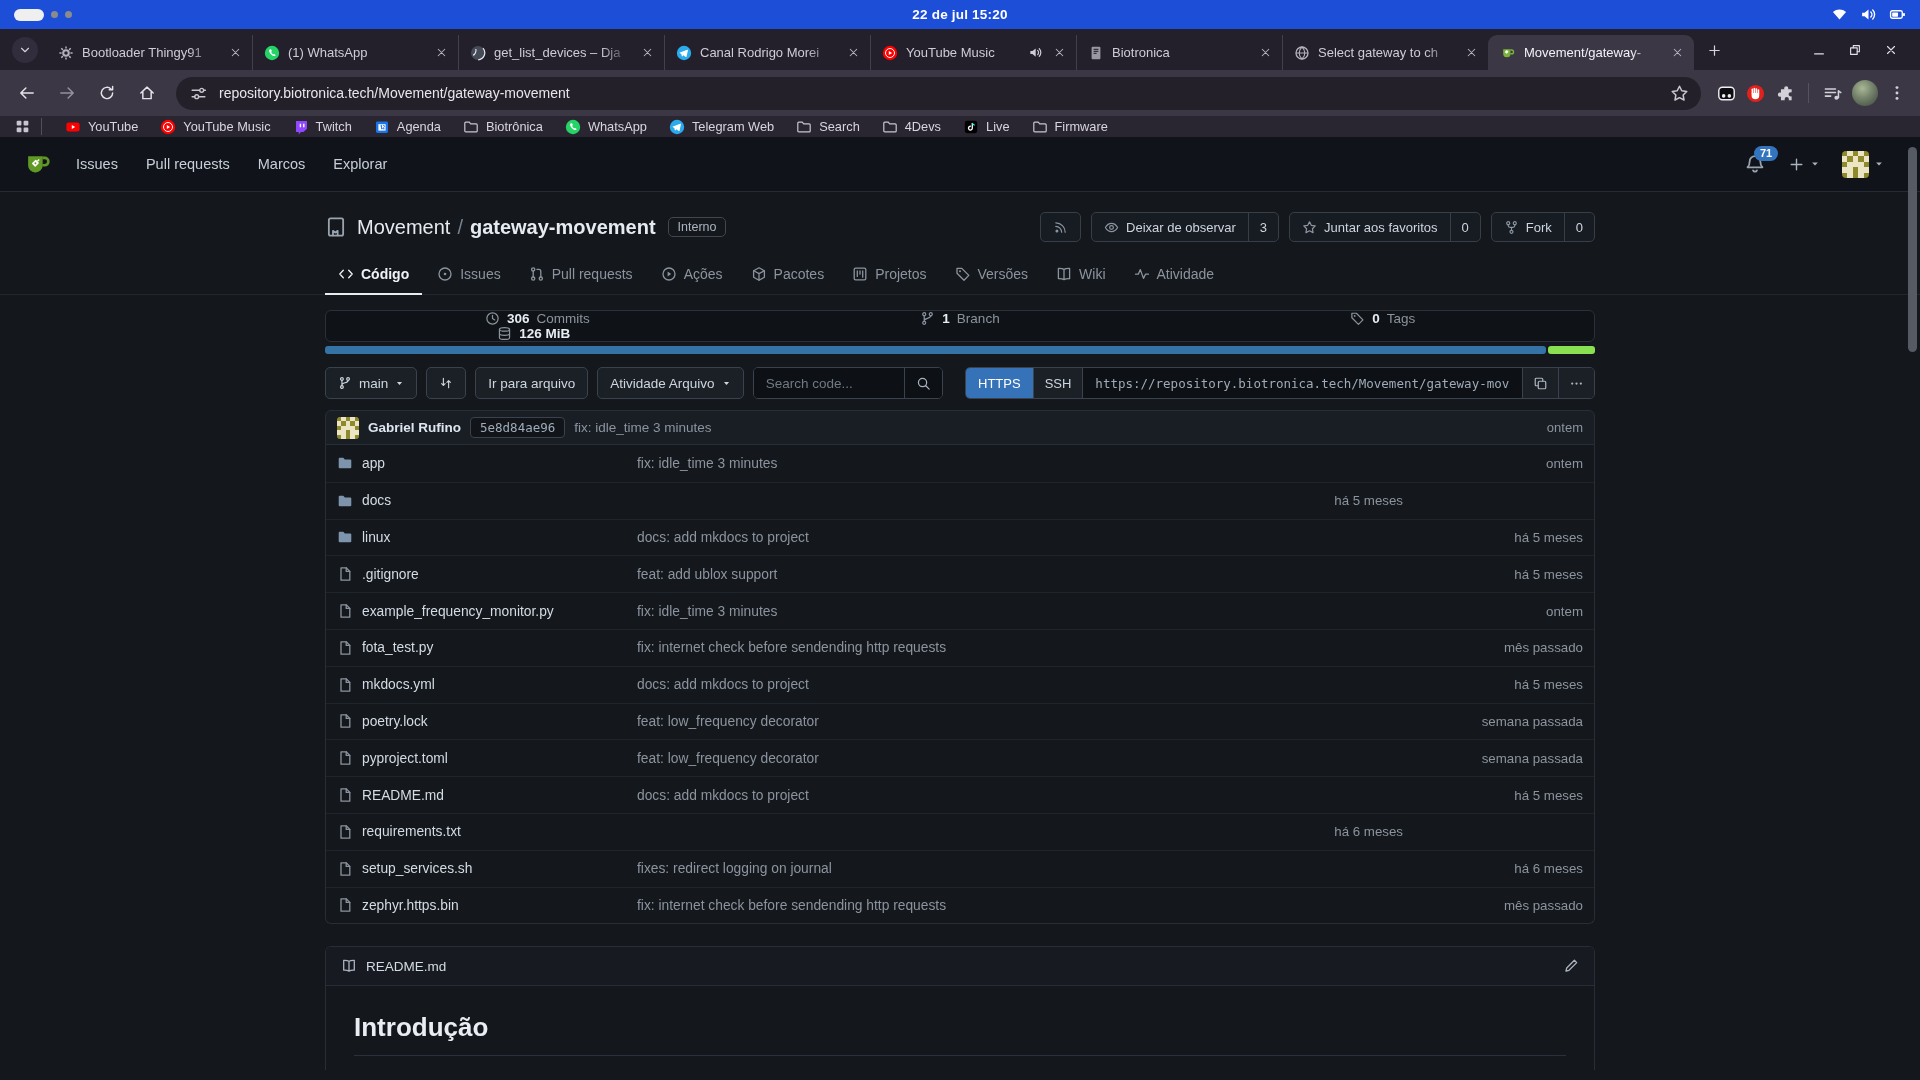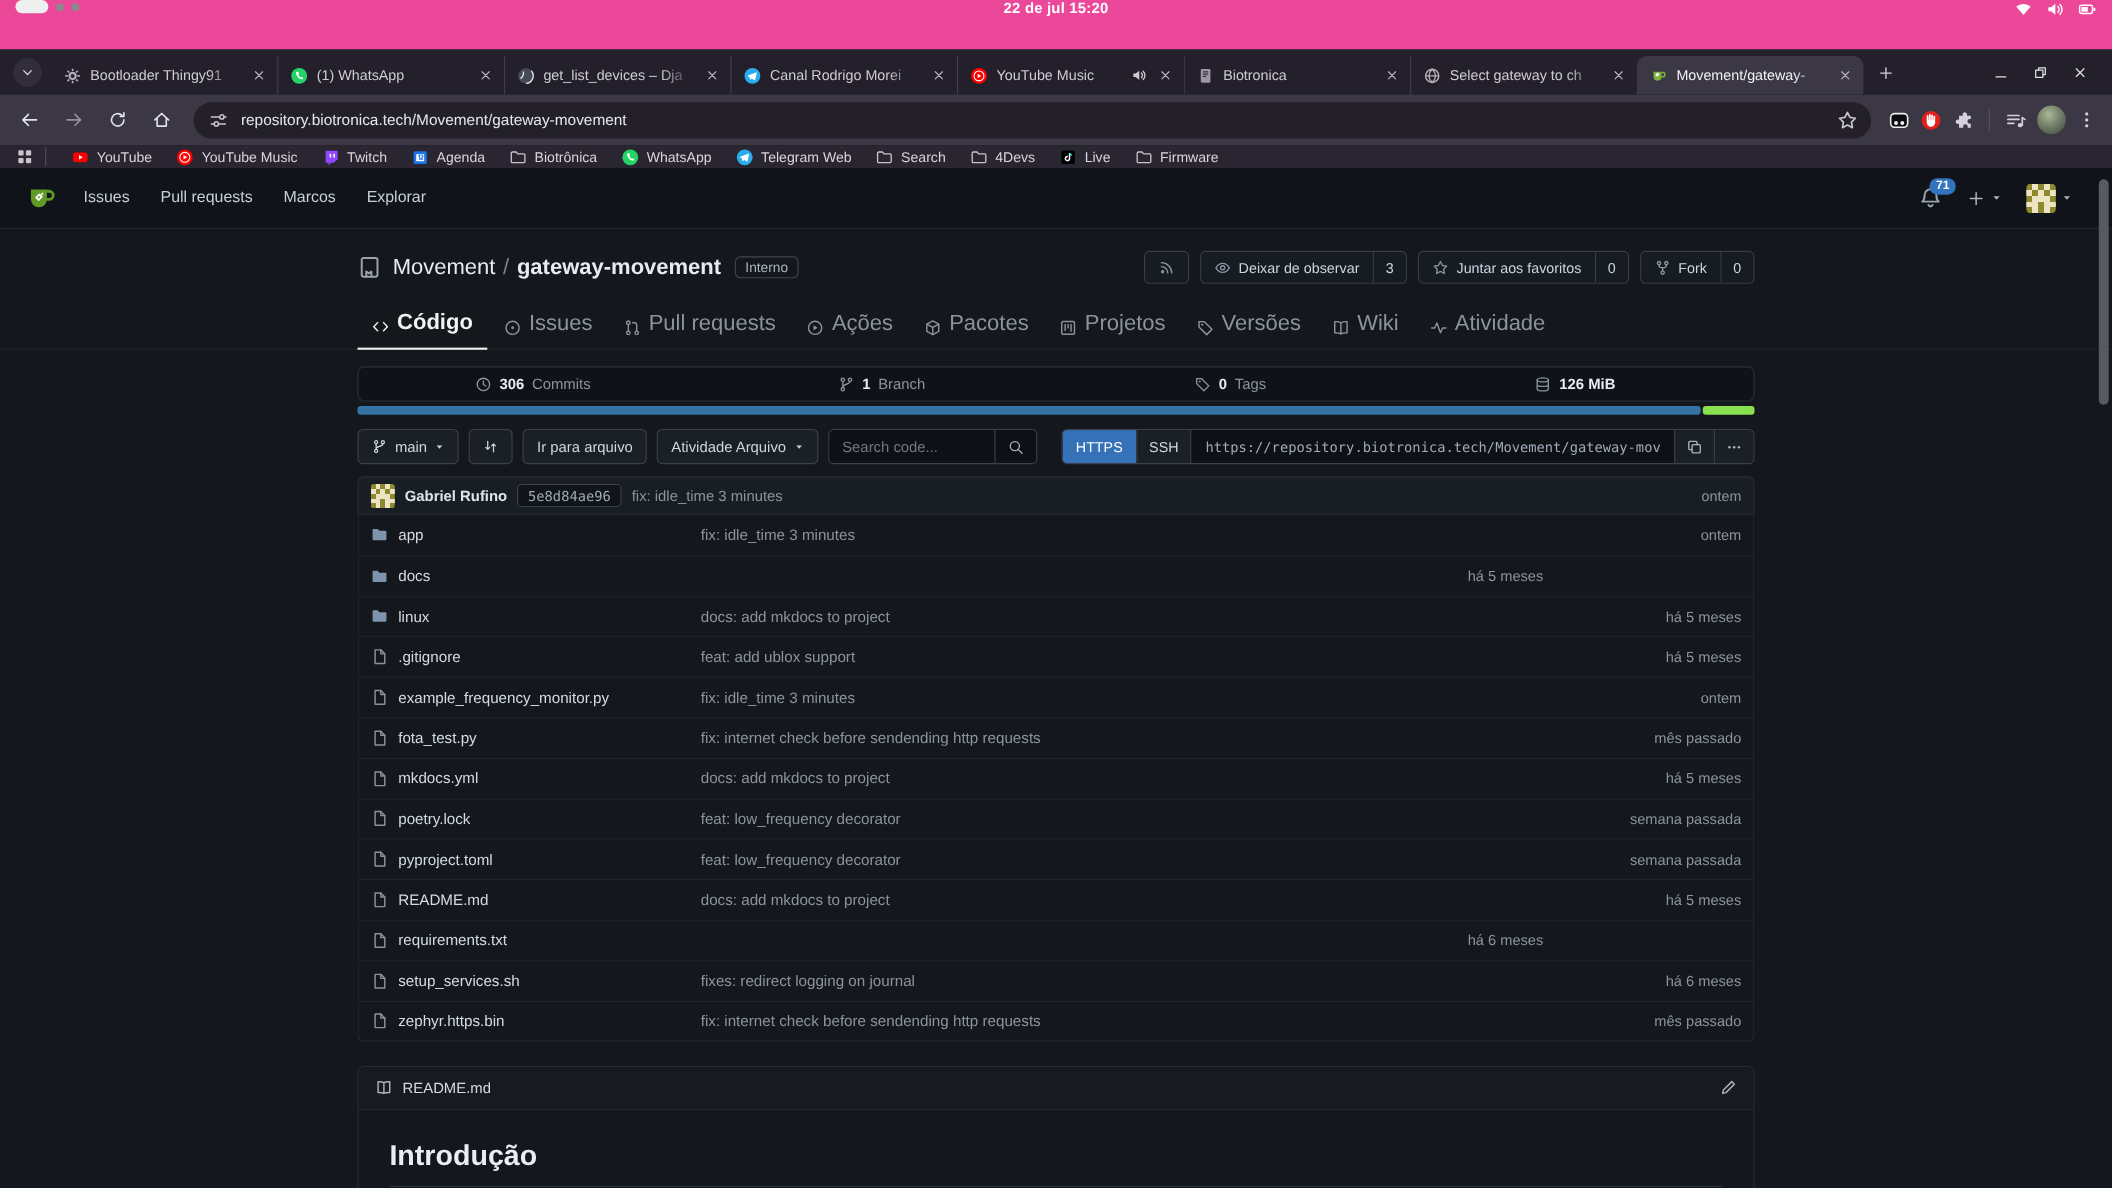--- a/index.html
+++ b/index.html
@@ -3,21 +3,21 @@
 <meta charset="utf-8">
 <style>
   *{box-sizing:border-box;margin:0;padding:0}
   html,body{width:1920px;height:1080px;overflow:hidden;background:#14171c;
     font-family:"Liberation Sans","DejaVu Sans",sans-serif;-webkit-font-smoothing:antialiased}
   svg{display:block}
   .ico{display:inline-flex;align-items:center;justify-content:center;flex:none}
   .ico svg{width:100%;height:100%}
 
   
-  .system-bar{height:45px;background:#ec4899;display:flex;align-items:flex-start;padding:0 14px;color:#fff}
+  .system-bar{height:29px;background:#1d4ed8;display:flex;align-items:center;padding:0 14px;color:#fff}
   .ws{display:flex;align-items:center;gap:7px;width:260px}
   .ws-pill{width:30px;height:12px;border-radius:7px;background:#efefef}
   .ws-dot{width:7px;height:7px;border-radius:50%;background:#8b8b8b}
   .sys-clock{flex:1;text-align:center;font-size:13.5px;font-weight:700;letter-spacing:.2px}
   .tray{width:260px;display:flex;justify-content:flex-end;align-items:center;gap:12px}
   .tray .ico{width:17px;height:17px;color:#fff}
 
   
   .tab-strip{height:41px;background:#231f2b;display:flex;align-items:flex-end;padding:0 6px}
   .tab-search-btn{width:26px;height:26px;border-radius:50%;background:#322d3c;color:#d6d2dd;
@@ -96,27 +96,27 @@
   .vis-badge{margin-left:12px;font-size:12.5px;color:#aab4bf;border:1px solid #40474f;border-radius:5px;padding:2px 9px}
   .repo-actions{margin-left:auto;display:flex;gap:10px}
   .act-group{display:flex;align-items:stretch;height:30px;border:1px solid #373e47;border-radius:5px;overflow:hidden;background:#171b22}
   .act-main{display:flex;align-items:center;gap:7px;padding:0 12px;font-size:13px;color:#cdd5df}
   .act-main .ico{width:15px;height:15px;color:#8b949e}
   .act-count{display:flex;align-items:center;padding:0 11px;border-left:1px solid #373e47;font-size:13px;color:#cdd5df}
 
   
   .repo-tabs-bar{border-bottom:1px solid #21272f;margin-top:10px}
   .repo-tabs{display:flex;gap:2px}
-  .rtab{display:flex;align-items:flex-end;gap:7px;padding:9px 13px 11px;font-size:20px;color:#8b949e}
+  .rtab{display:flex;align-items:flex-start;gap:7px;padding:9px 13px 11px;font-size:14px;color:#8b949e}
   .rtab .ico{width:16px;height:16px}
   .rtab.active{color:#f0f3f6;font-weight:700;border-bottom:2px solid #ececec;margin-bottom:-1px}
 
   
   .stats-box{margin-top:15px;height:32px;border:1px solid #2a313a;border-radius:6px;background:#0f1217;
-    display:grid;grid-template-columns:repeat(4,1fr);align-items:center}
+    display:grid;grid-template-columns:repeat(3,1fr);align-items:center}
   .stat{display:flex;align-items:center;justify-content:center;gap:7px;font-size:13.5px;color:#8b949e}
   .stat .ico{width:15px;height:15px}
   .stat b{color:#e6edf3;font-weight:700}
   .lang-bar{margin-top:4px;height:8px;display:flex;gap:2px}
   .lang-seg{height:100%;border-radius:3px}
 
   
   .repo-toolbar{margin-top:13px;display:flex;gap:9px;height:32px}
   .gbtn{display:inline-flex;align-items:center;gap:7px;padding:0 12px;background:#1b2026;border:1px solid #3a424d;
     border-radius:5px;font-size:13.5px;color:#cdd5df;white-space:nowrap}

